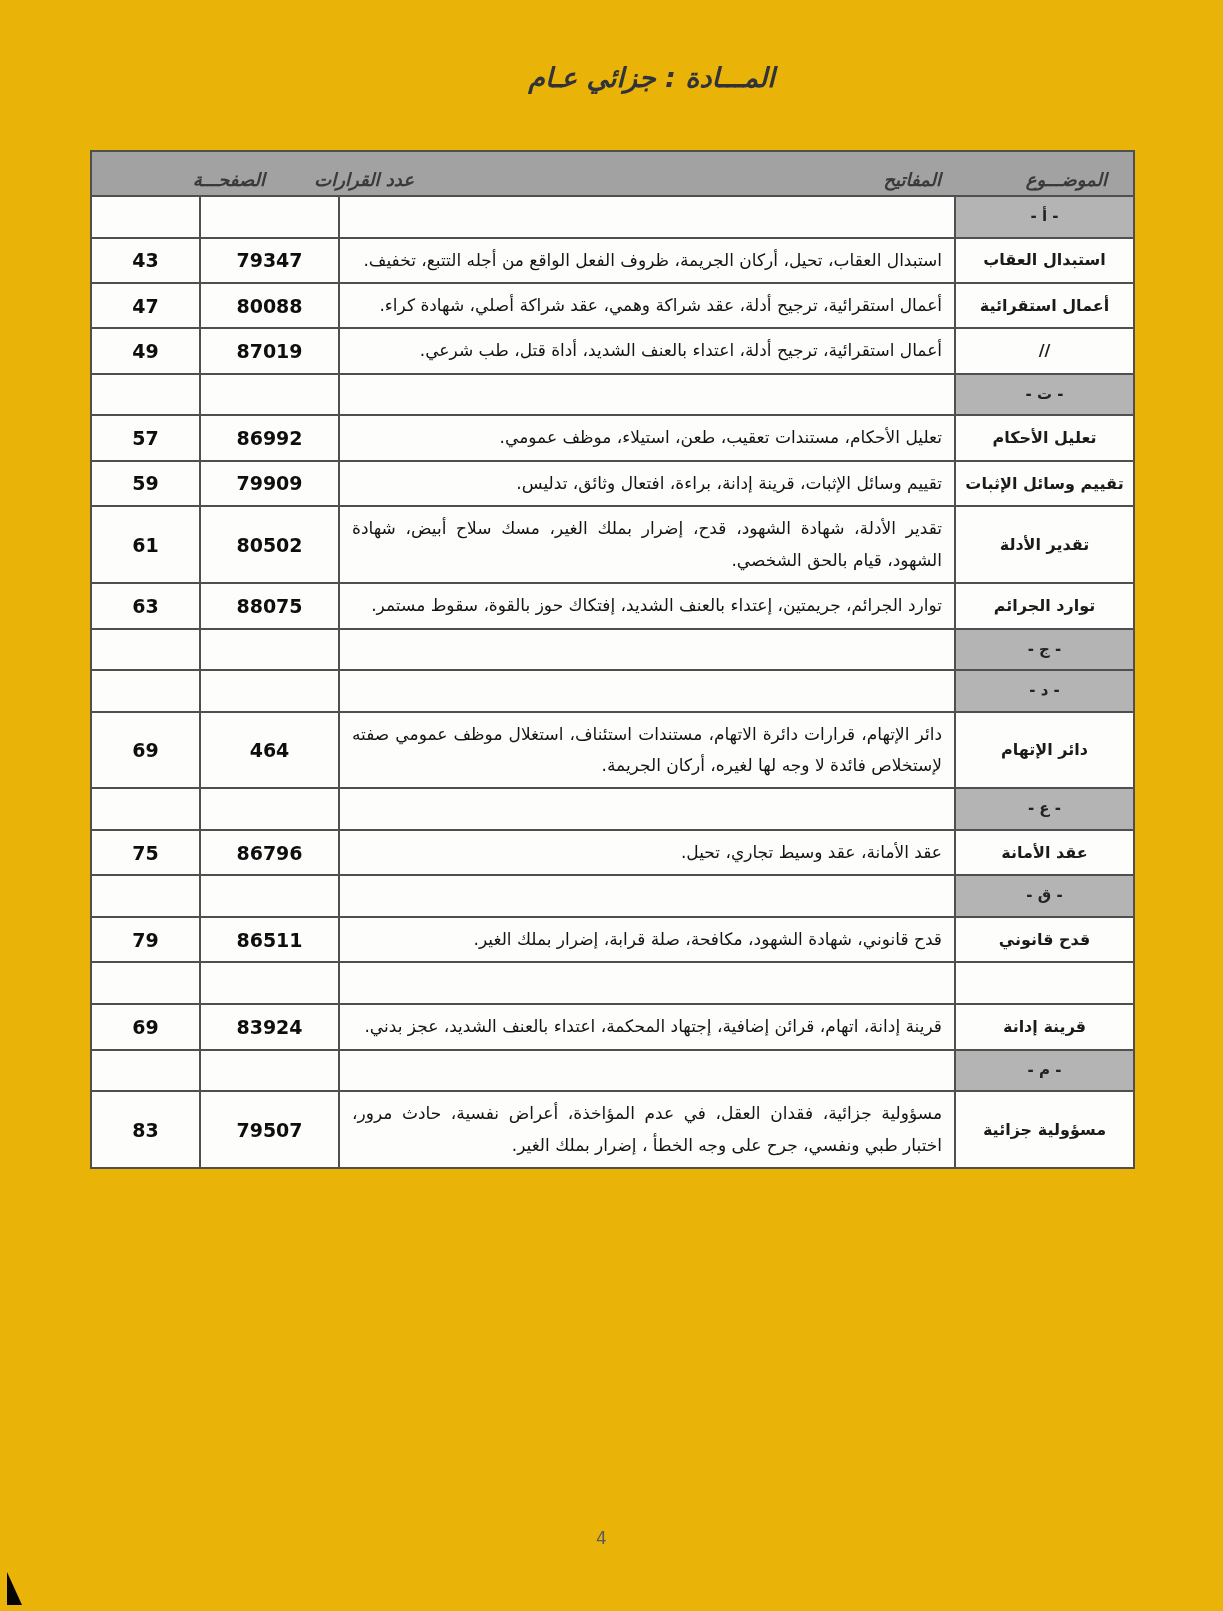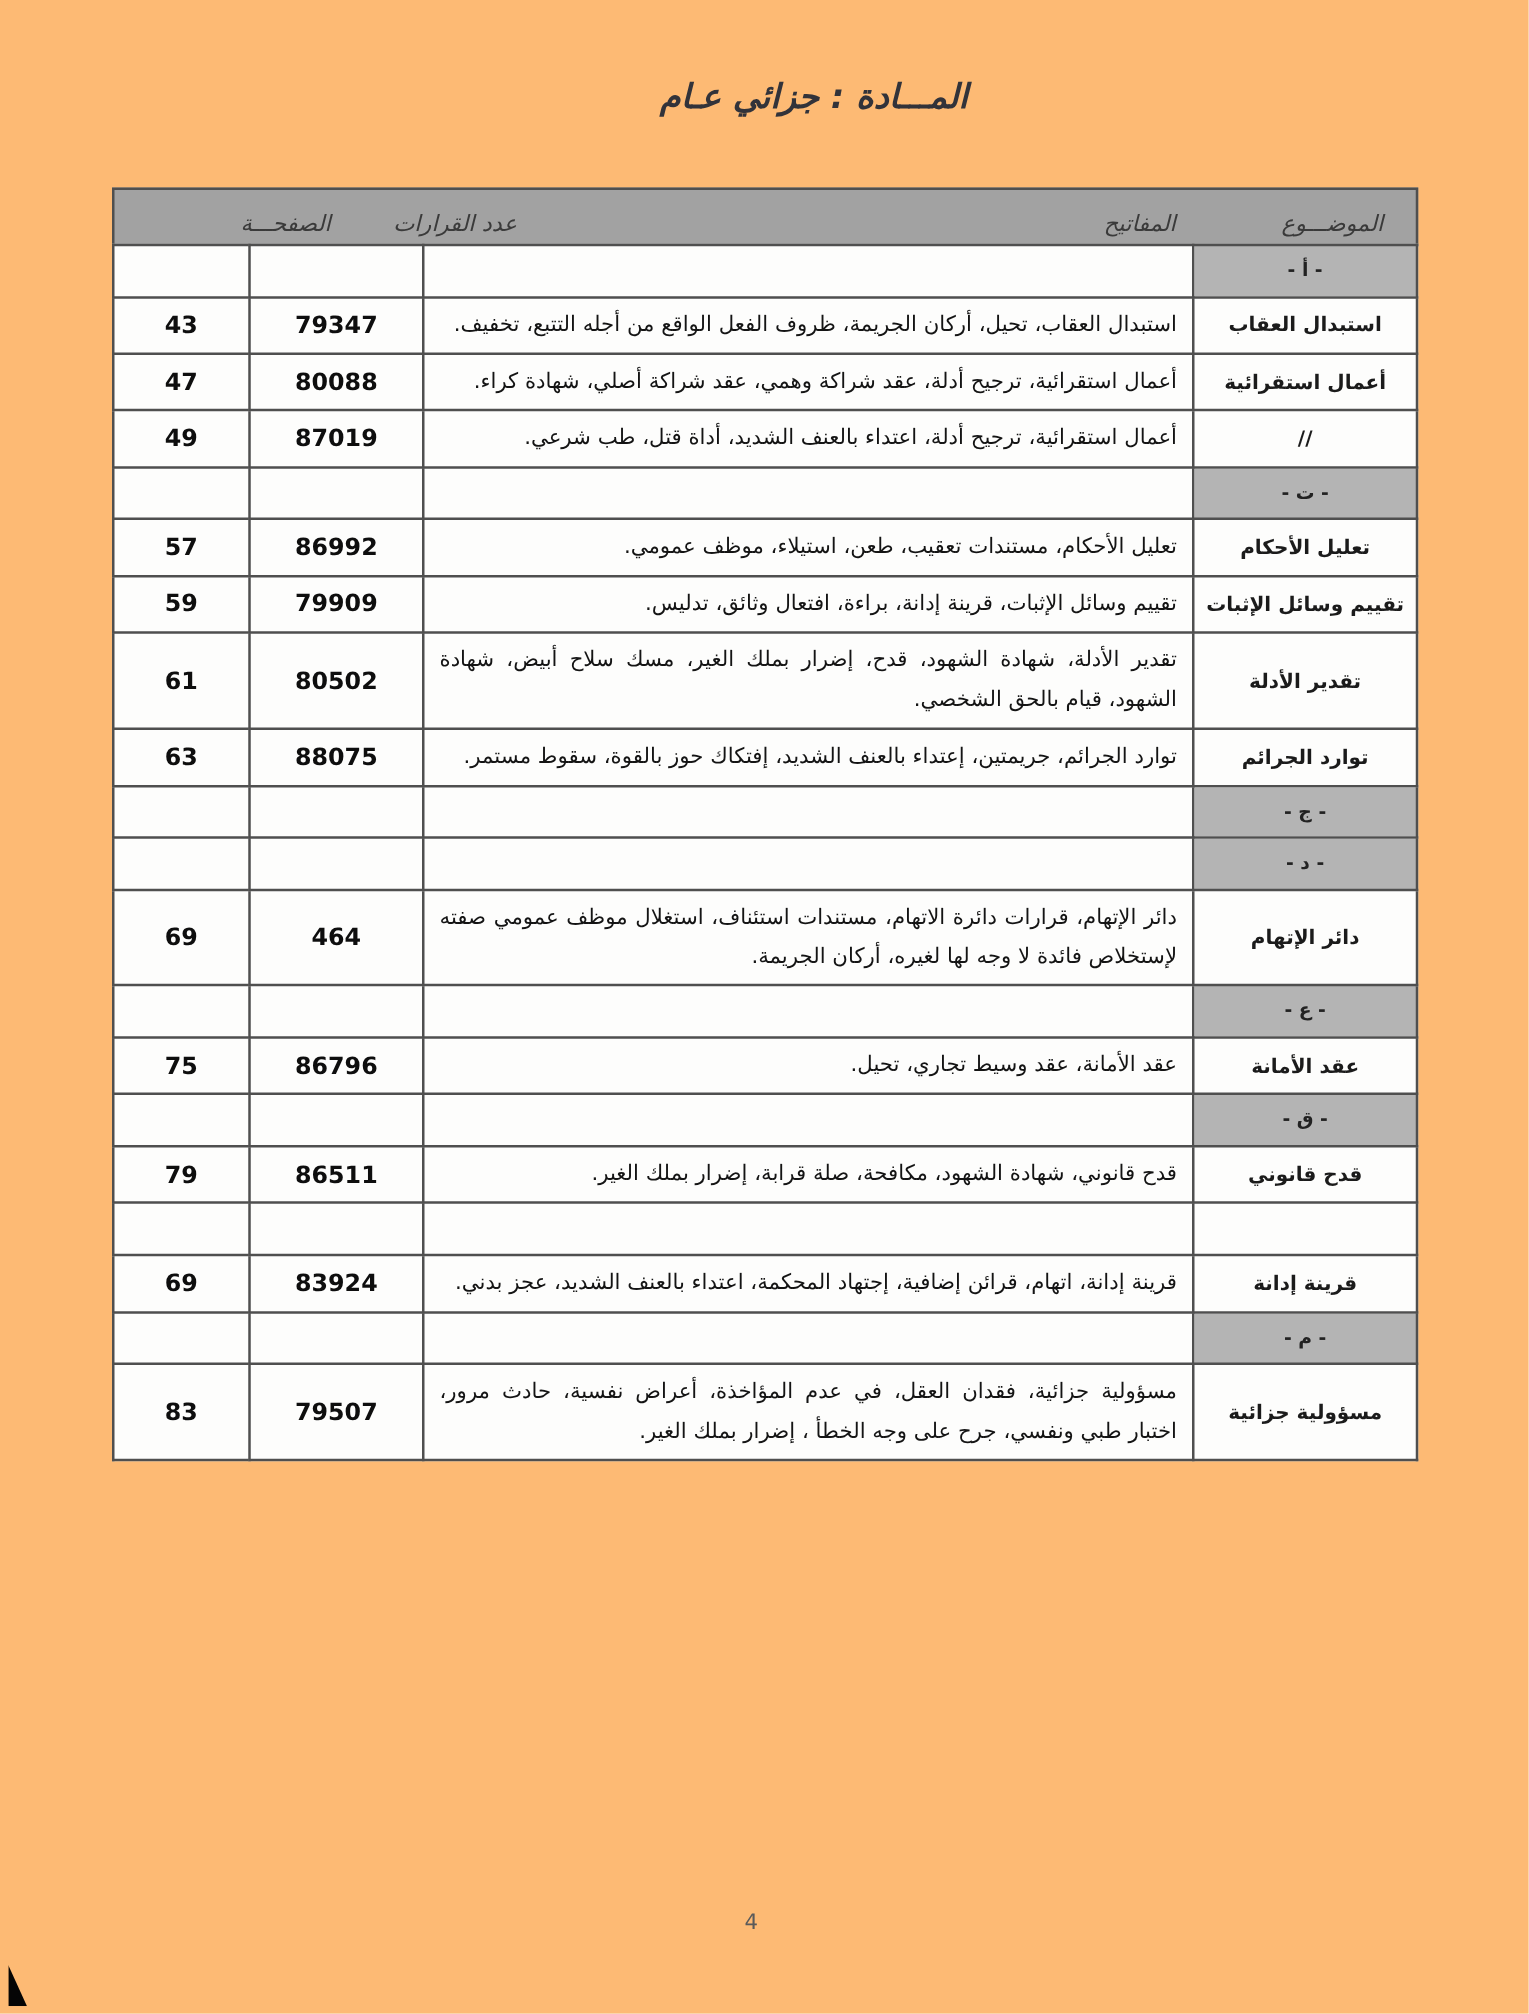--- a/index.html
+++ b/index.html
@@ -1,19 +1,19 @@
 <!DOCTYPE html>
 <html lang="ar" dir="rtl"><head>
 <meta charset="utf-8">
 <style>
   html,body{margin:0;padding:0;background:#f6f6f4;}
   .page{
     position:relative;
     width:1223px;height:1611px;
-    background:#fdba74;
+    background:#eab308;
     font-family:"DejaVu Sans", sans-serif;
     color:#161616;
     overflow:hidden;
   }
   .doc-title{
     position:absolute;top:62px;left:0;width:100%;
     text-align:center;
     font-size:27px;font-weight:bold;font-style:italic;
     color:#32333a;
     transform:translateX(40px);
@@ -21,21 +21,21 @@
   
   .header-band{
     position:absolute;top:150px;right:88px;
     width:1045px;height:47px;
     background:#a2a2a2;
     border:2px solid #4f4f4f;
     box-sizing:border-box;
   }
   .header-band .hlabel{
     position:absolute;bottom:5px;
-    font-size:18px;font-weight:normal;font-style:italic;
+    font-size:18px;font-weight:bold;font-style:italic;
     color:#3a3a3a;white-space:nowrap;
   }
   .h-subject{right:26px;}
   .h-keys{right:192px;}
   .h-decisions{right:719px;}
   .h-page{right:868px;}
   
   .index-table{
     position:absolute;top:195px;right:88px;
     width:1045px;

